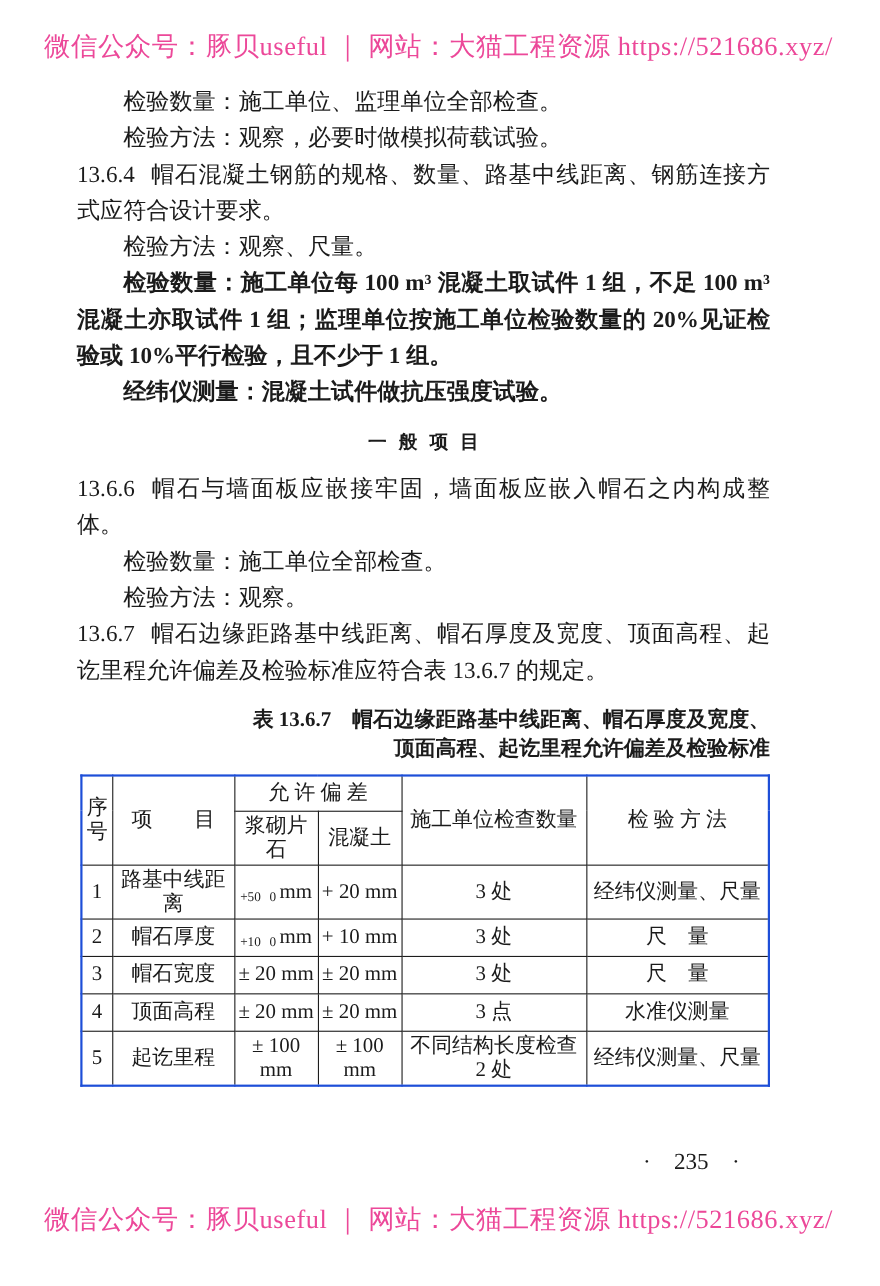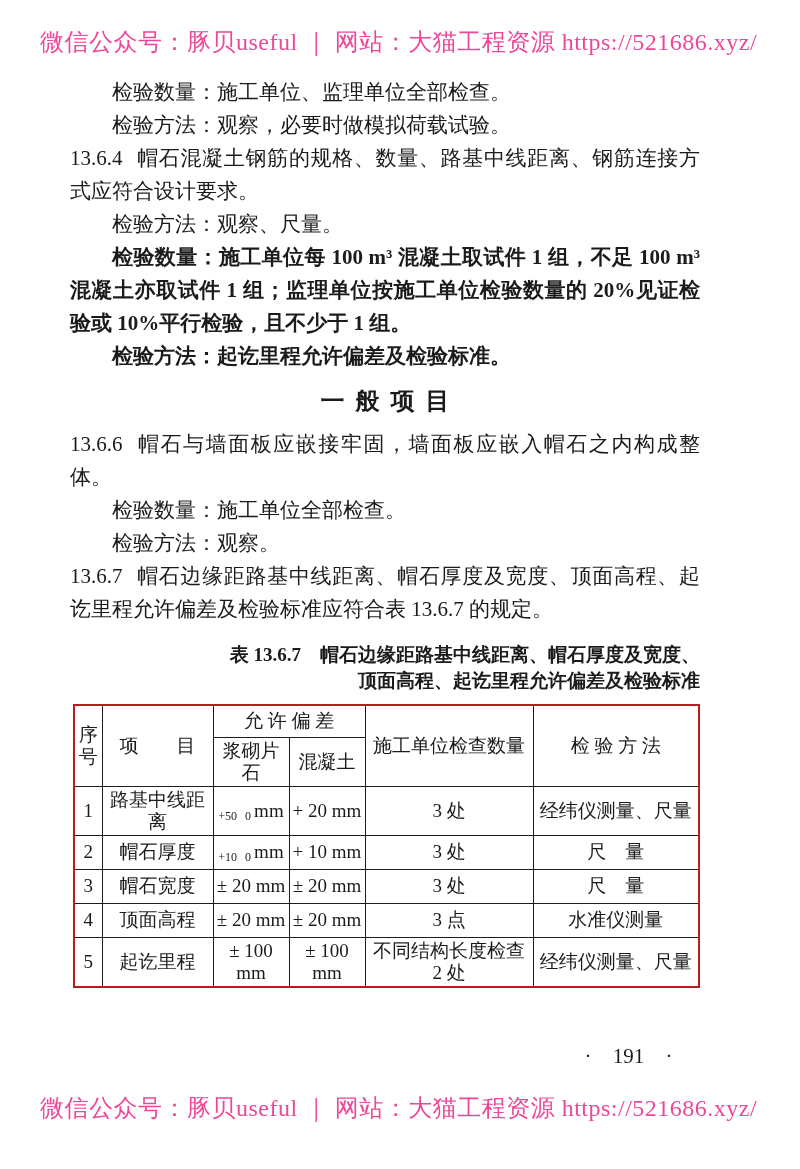--- a/index.html
+++ b/index.html
@@ -16,31 +16,31 @@
   .watermark.top { top:26px; }
   .watermark.bottom { top:1092px; }
   .body-content {
     position:absolute; left:70px; top:76px; width:630px;
     font-size:21px; line-height:33px; text-align:justify;
   }
   p.indent { text-indent:2em; }
   p.bold { font-weight:bold; }
   .sec-num { font-weight:normal; margin-right:14px; }
   .general-heading {
-    text-align:center; font-weight:bold; font-size:24px;
+    text-align:center; font-weight:bold; font-size:17px;
     letter-spacing:11px; margin:12px 0 10px 0; text-indent:11px;
   }
   .table-title {
     margin-top:16px; text-align:right; font-weight:bold;
     font-size:19px; line-height:26px;
   }
   table.spec {
     border-collapse:collapse; margin-top:10px; margin-left:3px;
     width:625px; table-layout:fixed;
-    border:2px solid #b91c1c;
+    border:2px solid #1d4ed8;
   }
   table.spec th, table.spec td {
     border:1px solid #1d1d1d; font-weight:normal; font-size:19px;
     text-align:center; padding:2px 3px; height:34px; line-height:22px;
     overflow:hidden;
   }
   table.spec th { height:32px; }
   th.no-head { line-height:20px; font-size:18px; padding:0 2px; }
   td.item-cell, td.method-cell { text-align:left; padding-left:8px; }
   td.tight { font-size:15px; padding-left:1px; padding-right:1px; letter-spacing:0; }
@@ -63,21 +63,21 @@
 
   <div class="body-content">
 
     <p class="indent">检验数量：施工单位、监理单位全部检查。</p>
     <p class="indent">检验方法：观察，必要时做模拟荷载试验。</p>
 
     <p><span class="sec-num">13.6.4</span><span>帽石混凝土钢筋的规格、数量、路基中线距离、钢筋连接方式应符合设计要求。</span></p>
     <p class="indent">检验方法：观察、尺量。</p>
 
     <p class="indent bold">检验数量：施工单位每 100 m³ 混凝土取试件 1 组，不足 100 m³ 混凝土亦取试件 1 组；监理单位按施工单位检验数量的 20%见证检验或 10%平行检验，且不少于 1 组。</p>
-    <p class="indent bold">检验方法：起讫里程允许偏差及检验标准。</p>
+    <p class="indent bold">经纬仪测量：混凝土试件做抗压强度试验。</p>
 
     <div class="general-heading">一般项目</div>
 
     <p><span class="sec-num">13.6.6</span><span>帽石与墙面板应嵌接牢固，墙面板应嵌入帽石之内构成整体。</span></p>
     <p class="indent">检验数量：施工单位全部检查。</p>
     <p class="indent">检验方法：观察。</p>
 
     <p><span class="sec-num">13.6.7</span><span>帽石边缘距路基中线距离、帽石厚度及宽度、顶面高程、起讫里程允许偏差及检验标准应符合表 13.6.7 的规定。</span></p>
 
     <div class="table-title">
@@ -151,17 +151,17 @@
           <td class="item-cell">起讫里程</td>
           <td class="tight">± 100 mm</td>
           <td class="tight">± 100 mm</td>
           <td class="tight">不同结构长度检查 2 处</td>
           <td class="method-cell">经纬仪测量、尺量</td>
         </tr>
       </tbody>
     </table>
   </div>
 
-  <div class="page-number">· 191 ·</div>
+  <div class="page-number">· 235 ·</div>
 
   <div class="watermark bottom">微信公众号：豚贝useful ｜ 网站：大猫工程资源 https://521686.xyz/</div>
 
 </div>
 
 </body></html>

